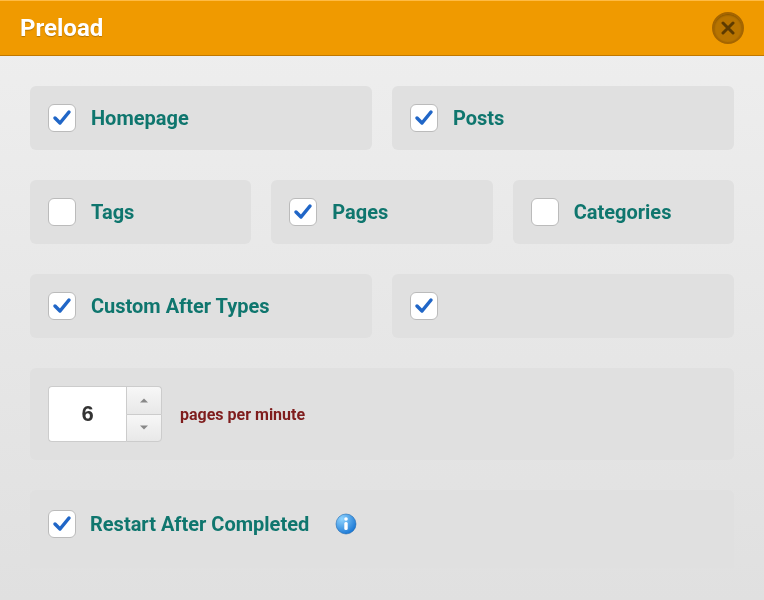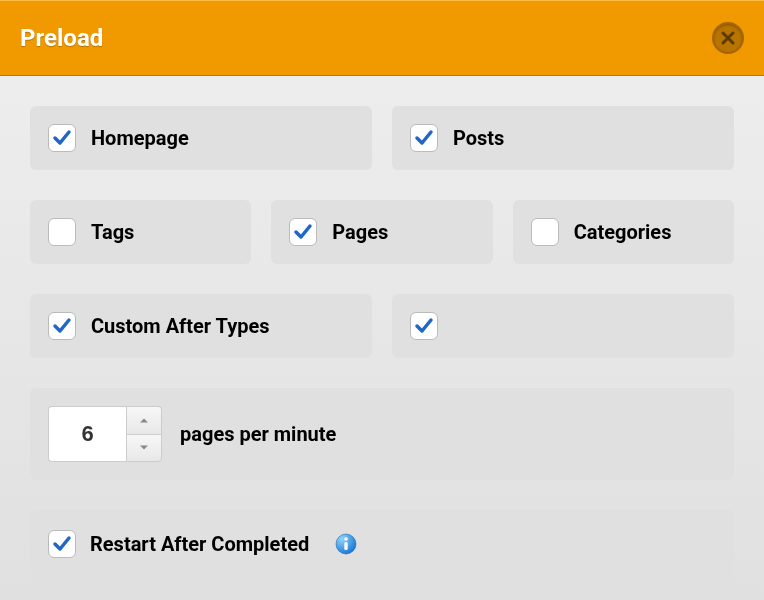--- a/index.html
+++ b/index.html
@@ -7,21 +7,21 @@
       font-family: -apple-system, BlinkMacSystemFont, "Segoe UI", Roboto, Helvetica, Arial, sans-serif;
       background: linear-gradient(to bottom, #efefef, #e0e0e0);
       width: 764px;
       height: 600px;
       overflow: hidden;
     }
     .header {
       background: #f09a00;
       border-top: 1px solid #ffbb44;
       border-bottom: 1px solid #c07800;
-      height: 76px;
+      height: 56px;
       display: flex;
       align-items: center;
       justify-content: space-between;
       padding: 0 20px;
     }
     .header-title {
       color: #fff;
       font-size: 24px;
       font-weight: 700;
       text-shadow: 0 1px 1px rgba(0,0,0,0.25);
@@ -65,21 +65,21 @@
       border-radius: 6px;
       display: flex;
       align-items: center;
       justify-content: center;
       cursor: pointer;
       flex-shrink: 0;
     }
     .checkbox svg { width: 20px; height: 20px; display: none; }
     .checkbox.checked svg { display: block; }
     .option-label {
-      color: #000000;
+      color: #0f766e;
       font-size: 20px;
       font-weight: 700;
     }
     .rate-row {
       background: #e0e0e0;
       border-radius: 6px;
       padding: 18px;
       display: flex;
       align-items: center;
       gap: 18px;
@@ -113,22 +113,22 @@
       border: 1px solid #ccc;
       display: flex;
       align-items: center;
       justify-content: center;
       cursor: pointer;
     }
     .spinner-btn:first-child { border-radius: 0 4px 0 0; border-bottom: none; }
     .spinner-btn:last-child { border-radius: 0 0 4px 0; }
     .spinner-btn svg { width: 10px; height: 7px; }
     .rate-label {
-      color: #000000;
-      font-size: 20px;
+      color: #7f1d1d;
+      font-size: 16px;
       font-weight: 700;
     }
     .restart-row {
       background: #e0e0e0;
       border-radius: 6px 6px 0 0;
       padding: 20px 18px 30px 18px;
       display: flex;
       align-items: center;
       gap: 14px;
     }

